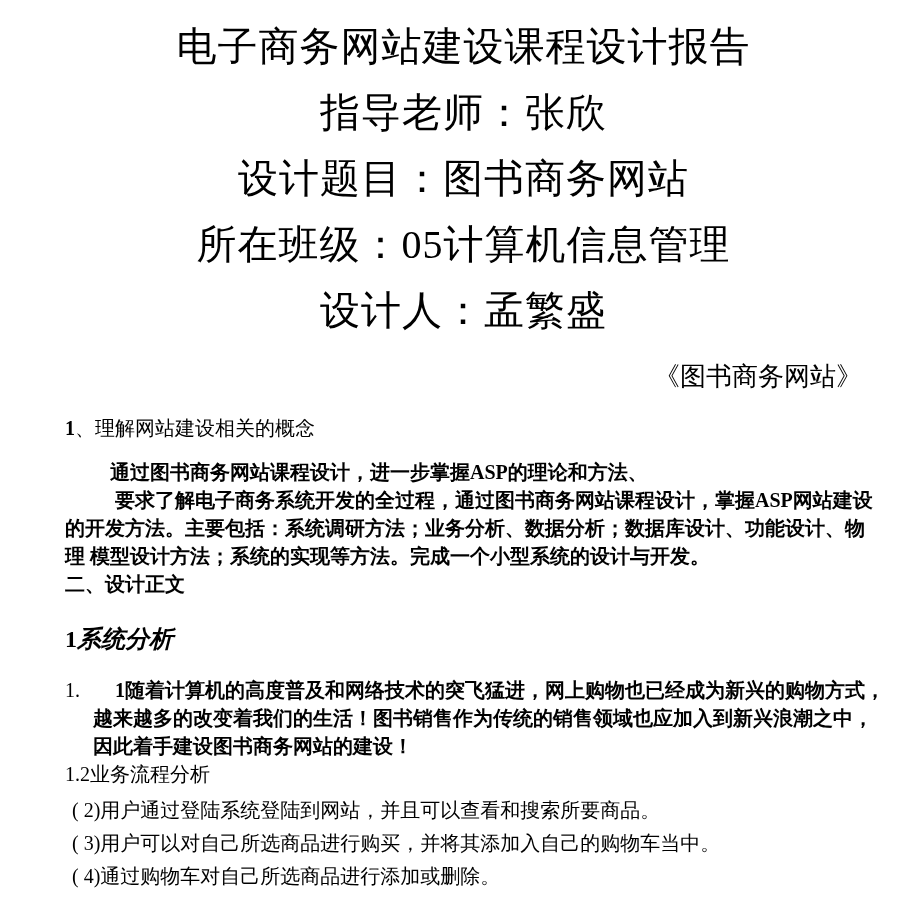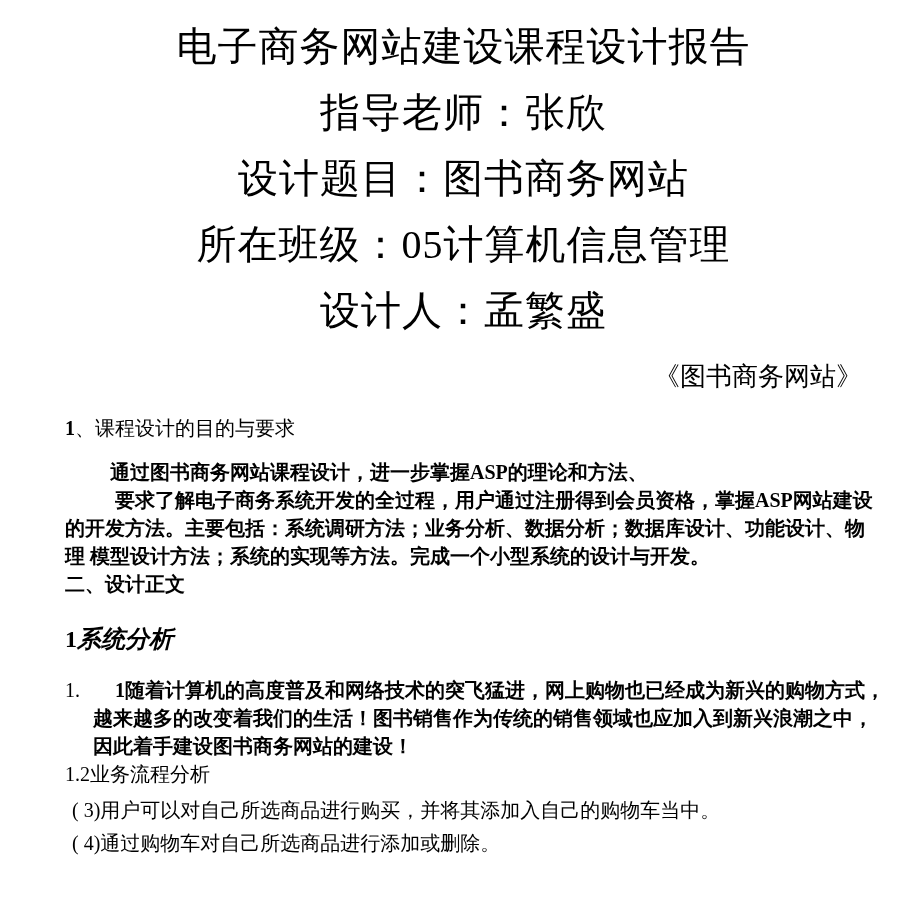--- a/index.html
+++ b/index.html
@@ -116,42 +116,43 @@
     <div class="title-line">电子商务网站建设课程设计报告</div>
     <div class="title-line">指导老师：张欣</div>
     <div class="title-line">设计题目：图书商务网站</div>
     <div class="title-line">所在班级：05计算机信息管理</div>
     <div class="title-line">设计人：孟繁盛</div>
   </div>
 
   <div class="subtitle">《图书商务网站》</div>
 
   <div class="sec1-heading">
-    <span class="marker">1</span><span class="txt">、课程设计的目的与要求</span>
+    <span class="marker">1</span><span class="txt">、理解网站建设相关的概念</span>
   </div>
 
   <div class="para">
     <div class="body-line indent-a">通过图书商务网站课程设计，进一步掌握ASP的理论和方法、</div>
-    <div class="body-line indent-b">要求了解电子商务系统开发的全过程，用户通过注册得到会员资格，掌握ASP网站建设</div>
+    <div class="body-line indent-b">要求了解电子商务系统开发的全过程，通过图书商务网站课程设计，掌握ASP网站建设</div>
     <div class="body-line">的开发方法。主要包括：系统调研方法；业务分析、数据分析；数据库设计、功能设计、物</div>
     <div class="body-line">理 模型设计方法；系统的实现等方法。完成一个小型系统的设计与开发。</div>
     <div class="body-line">二、设计正文</div>
   </div>
 
   <div class="sec2-heading">
     <span class="marker">1</span><span class="txt">系统分析</span>
   </div>
 
   <div class="item1">
     <span class="marker">1.</span>
     <div class="body-line first">1随着计算机的高度普及和网络技术的突飞猛进，网上购物也已经成为新兴的购物方式，</div>
     <div class="body-line">越来越多的改变着我们的生活！图书销售作为传统的销售领域也应加入到新兴浪潮之中，</div>
     <div class="body-line">因此着手建设图书商务网站的建设！</div>
   </div>
 
   <div class="subheading">1.2业务流程分析</div>
 
   <div class="flow-list">
+    <div class="flow-line">( 2)用户通过登陆系统登陆到网站，并且可以查看和搜索所要商品。</div>
     <div class="flow-line">( 3)用户可以对自己所选商品进行购买，并将其添加入自己的购物车当中。</div>
     <div class="flow-line">( 4)通过购物车对自己所选商品进行添加或删除。</div>
   </div>
 
 </div>
 
 </body></html>

